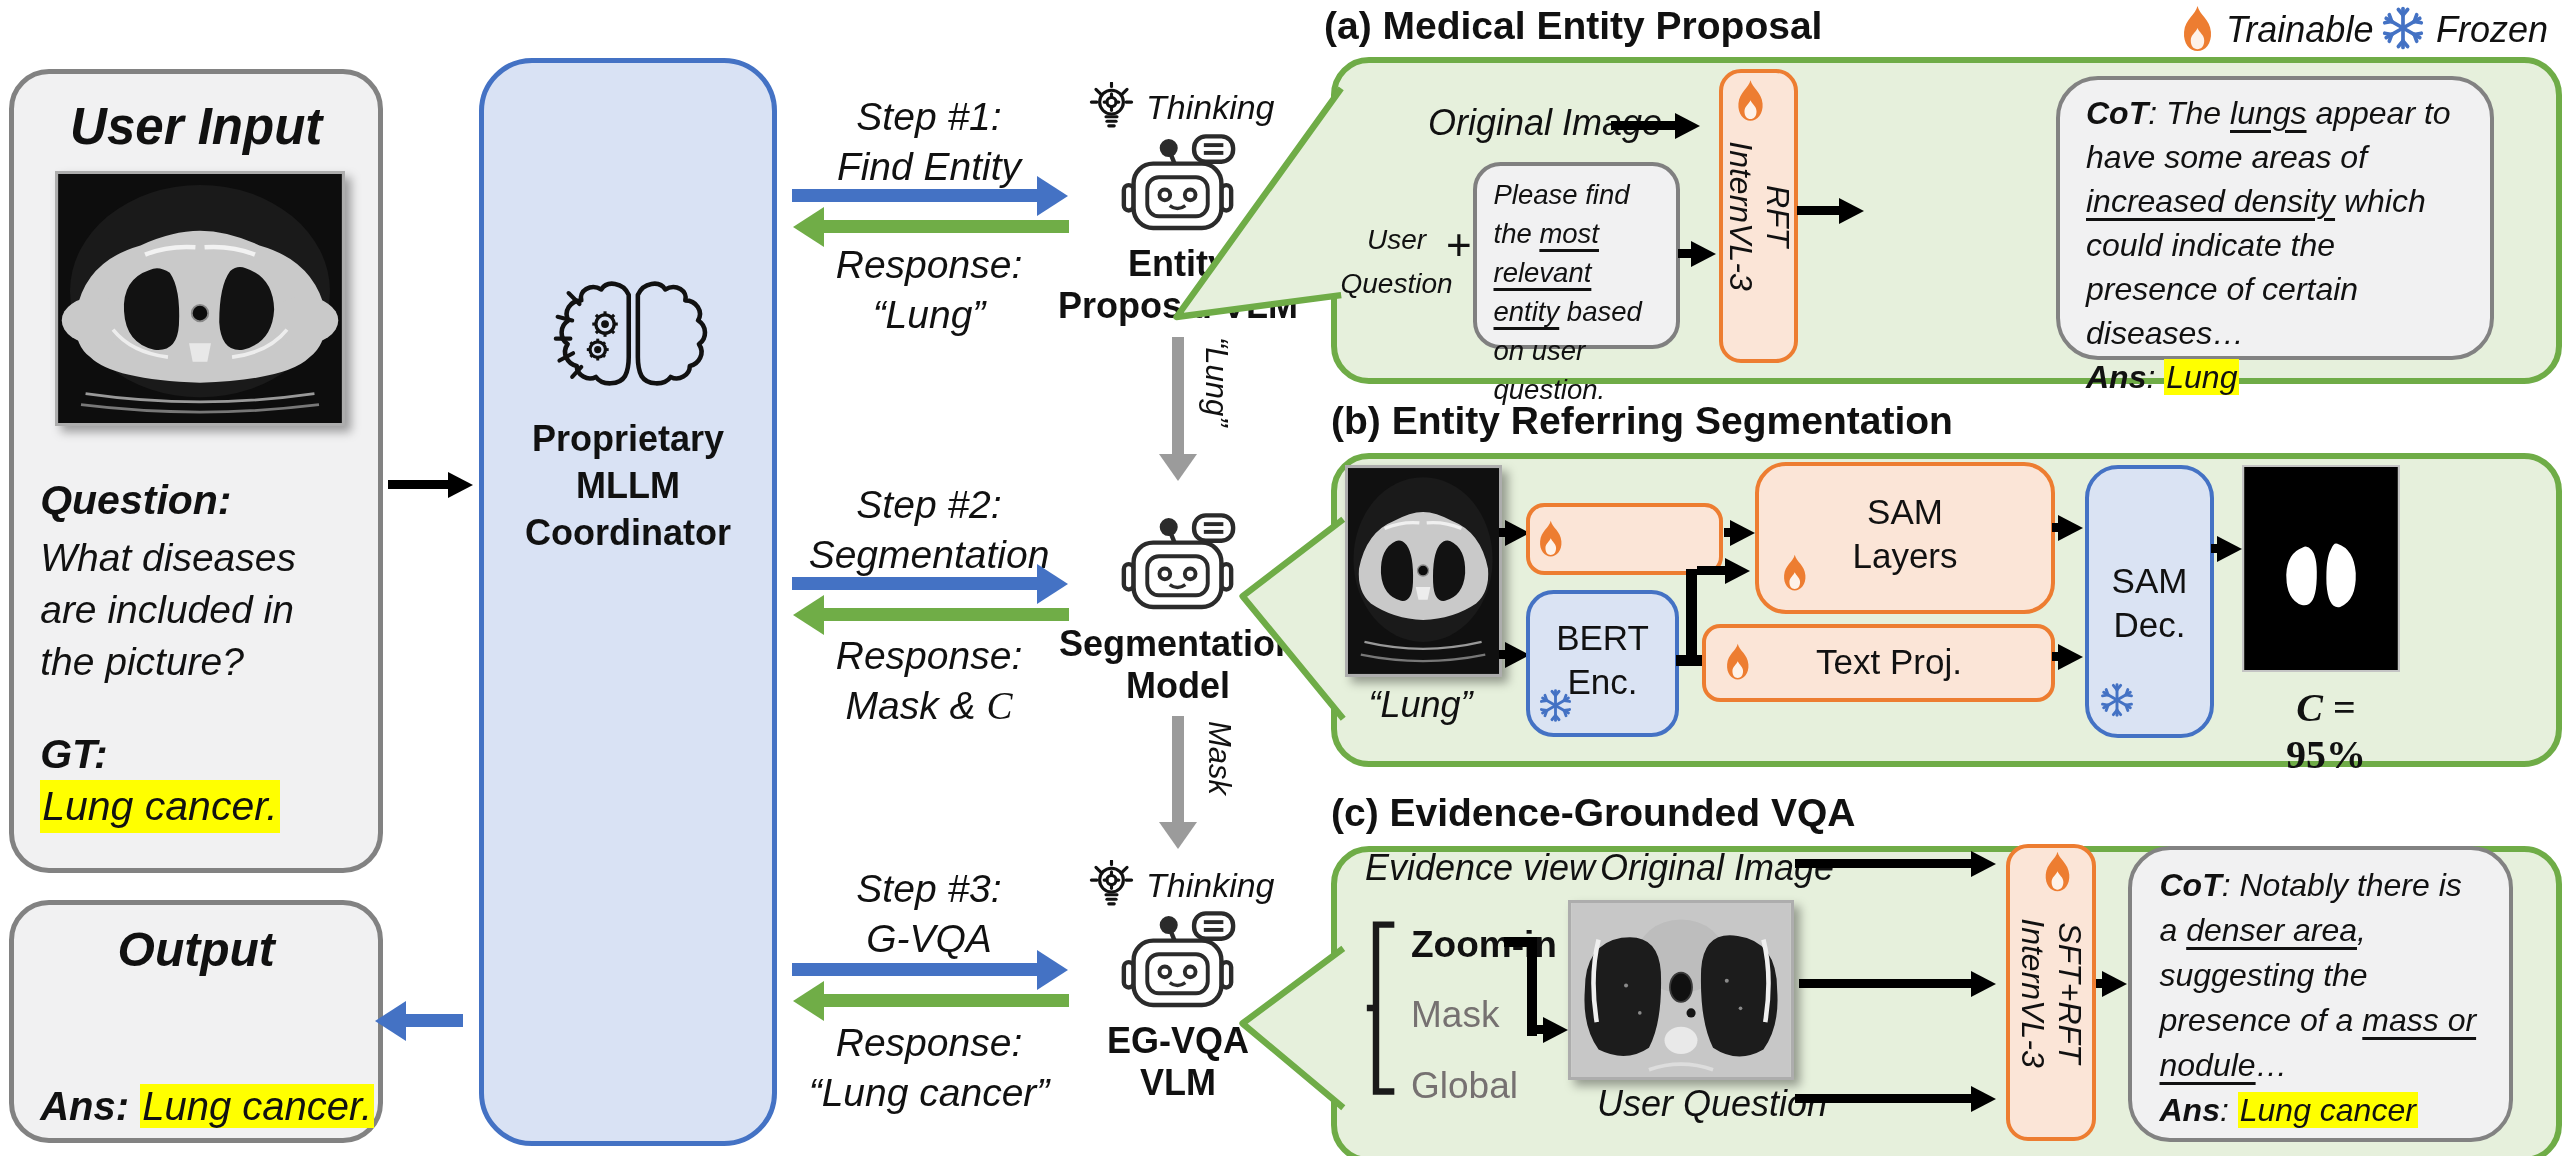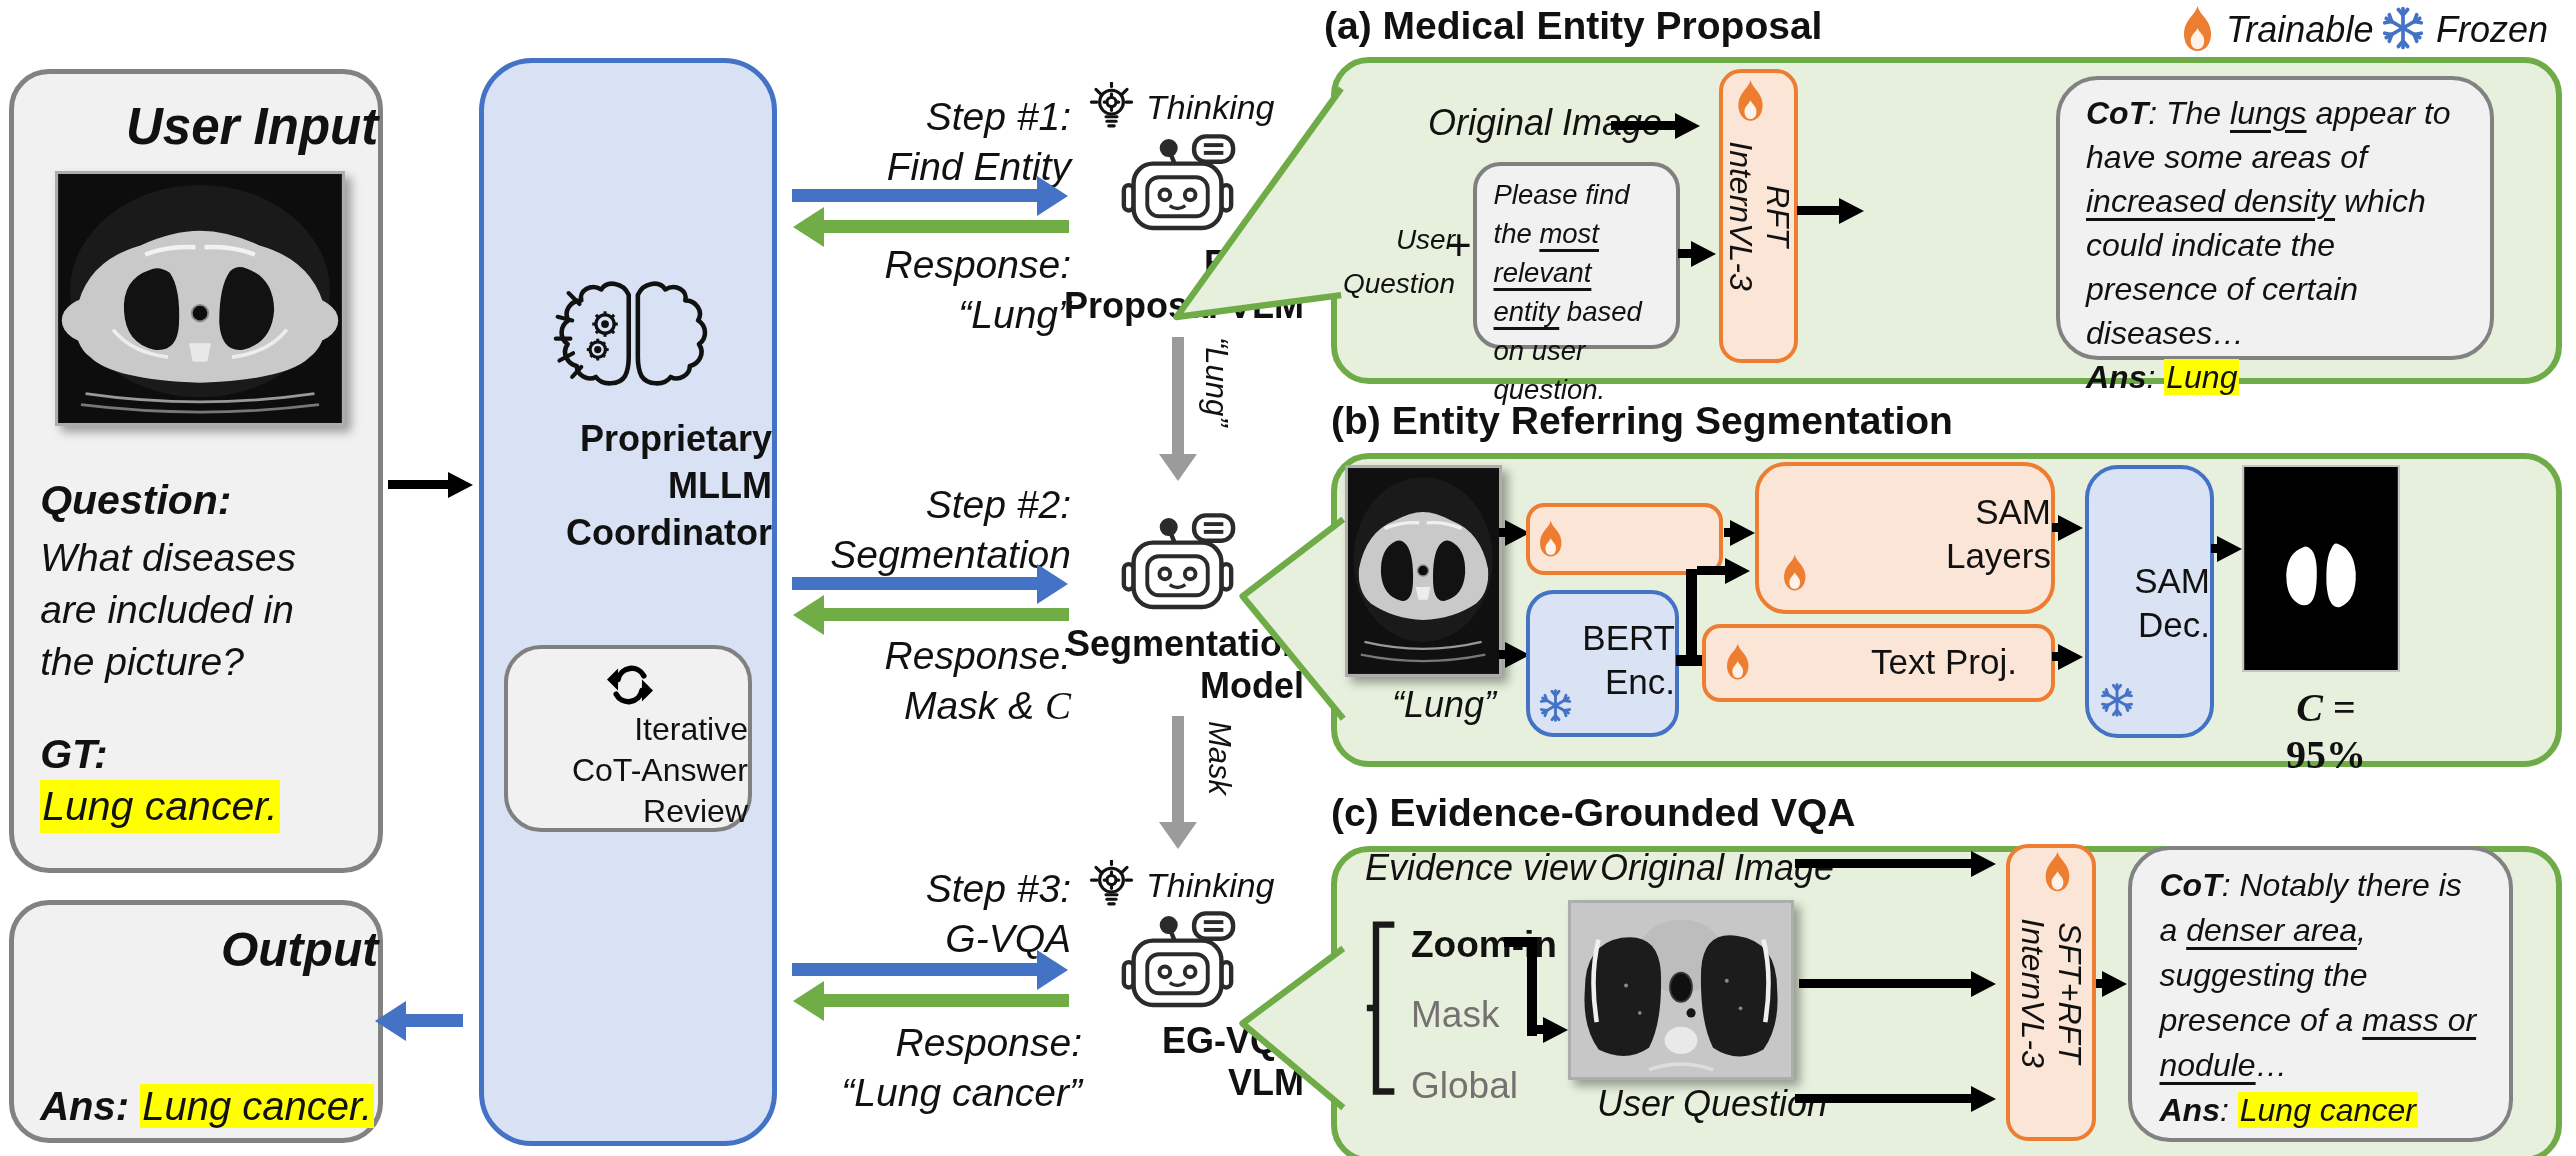--- a/index.html
+++ b/index.html
@@ -2,21 +2,21 @@
 <html style="font-size:14.6px"><head>
 <meta charset="utf-8">
 <style>
   html,body{margin:0;padding:0;background:#fff;}
   body{font-family:"Liberation Sans", sans-serif;color:#111;}
   #canvas{position:relative;width:2576px;height:1157px;background:#fff;overflow:hidden;}
   .abs{position:absolute;}
   .pre{white-space:pre-line;}
   .ital{font-style:italic;}
   .bold{font-weight:bold;}
-  .ctr{text-align:right;}
+  .ctr{text-align:center;}
   .hl{background:#FFFF00;padding:0 2px;}
   .u{text-decoration:underline;text-decoration-thickness:2.7px;text-underline-offset:6.4px;}
   .graytxt{color:#767171;}
 
   
   .box-grayframe{background:#F1F1F2;border:5.5px solid #828282;border-radius:40px;}
   .coordinator{background:#D9E2F4;border:5.5px solid #4472C4;border-radius:53px;}
   .panel-green{background:#E6F0DC;border:6.4px solid #6FAC47;border-radius:38px;}
   .box-graysm{background:#F1F1F2;border:4.6px solid #808080;border-radius:27.5px;}
   .box-cot{background:#F1F1F2;border:4.6px solid #828282;border-radius:42px;}
@@ -124,31 +124,20 @@
           <line x1="54" y1="76" x2="56" y2="78"></line>
             <line x1="68" y1="90" x2="70" y2="92"></line>
           <line x1="54" y1="92" x2="56" y2="90"></line>
             <line x1="68" y1="78" x2="70" y2="76"></line>
         </g>
       </g>
     </svg>
     <div class="abs bold ctr pre" style="left:0;top:352px;width:100%;font-size:36px;line-height:47px;">Proprietary
 MLLM
 Coordinator</div>
-    <div class="abs box-graysm" style="left:20px;top:582px;width:240px;height:179px;border-radius:37px;">
-      <svg class="abs" style="left:99px;top:13px;" width="46" height="46" viewBox="0 0 50 50">
-        <path d="M40,15 A15,15 0 0 0 12,19" stroke="#000" stroke-width="6" fill="none" stroke-linecap="round"></path>
-        <polygon points="12,7 12,31 0,19" fill="#000"></polygon>
-        <path d="M10,35 A15,15 0 0 0 38,31" stroke="#000" stroke-width="6" fill="none" stroke-linecap="round"></path>
-        <polygon points="38,19 38,43 50,31" fill="#000"></polygon>
-      </svg>
-      <div class="abs ctr pre" style="left:0;top:60px;width:100%;font-size:32px;line-height:41px;">Iterative
-CoT-Answer
-Review</div>
-    </div>
   </div>
 
   <div class="abs ital ctr pre" style="left:787px;top:92px;width:284px;font-size:39px;line-height:50px;">Step #1:
 Find Entity</div>
   <div class="arrow right big c-blue" style="left:792px;top:189px;width:245px;"></div>
   <div class="arrow left big c-green" style="left:824px;top:220px;width:245px;"></div>
   <div class="abs ital ctr" style="left:787px;top:240px;width:284px;font-size:39px;line-height:50px;">
     <span class="pre">Response:</span><br>
     <span>“Lung”</span>
   </div>

